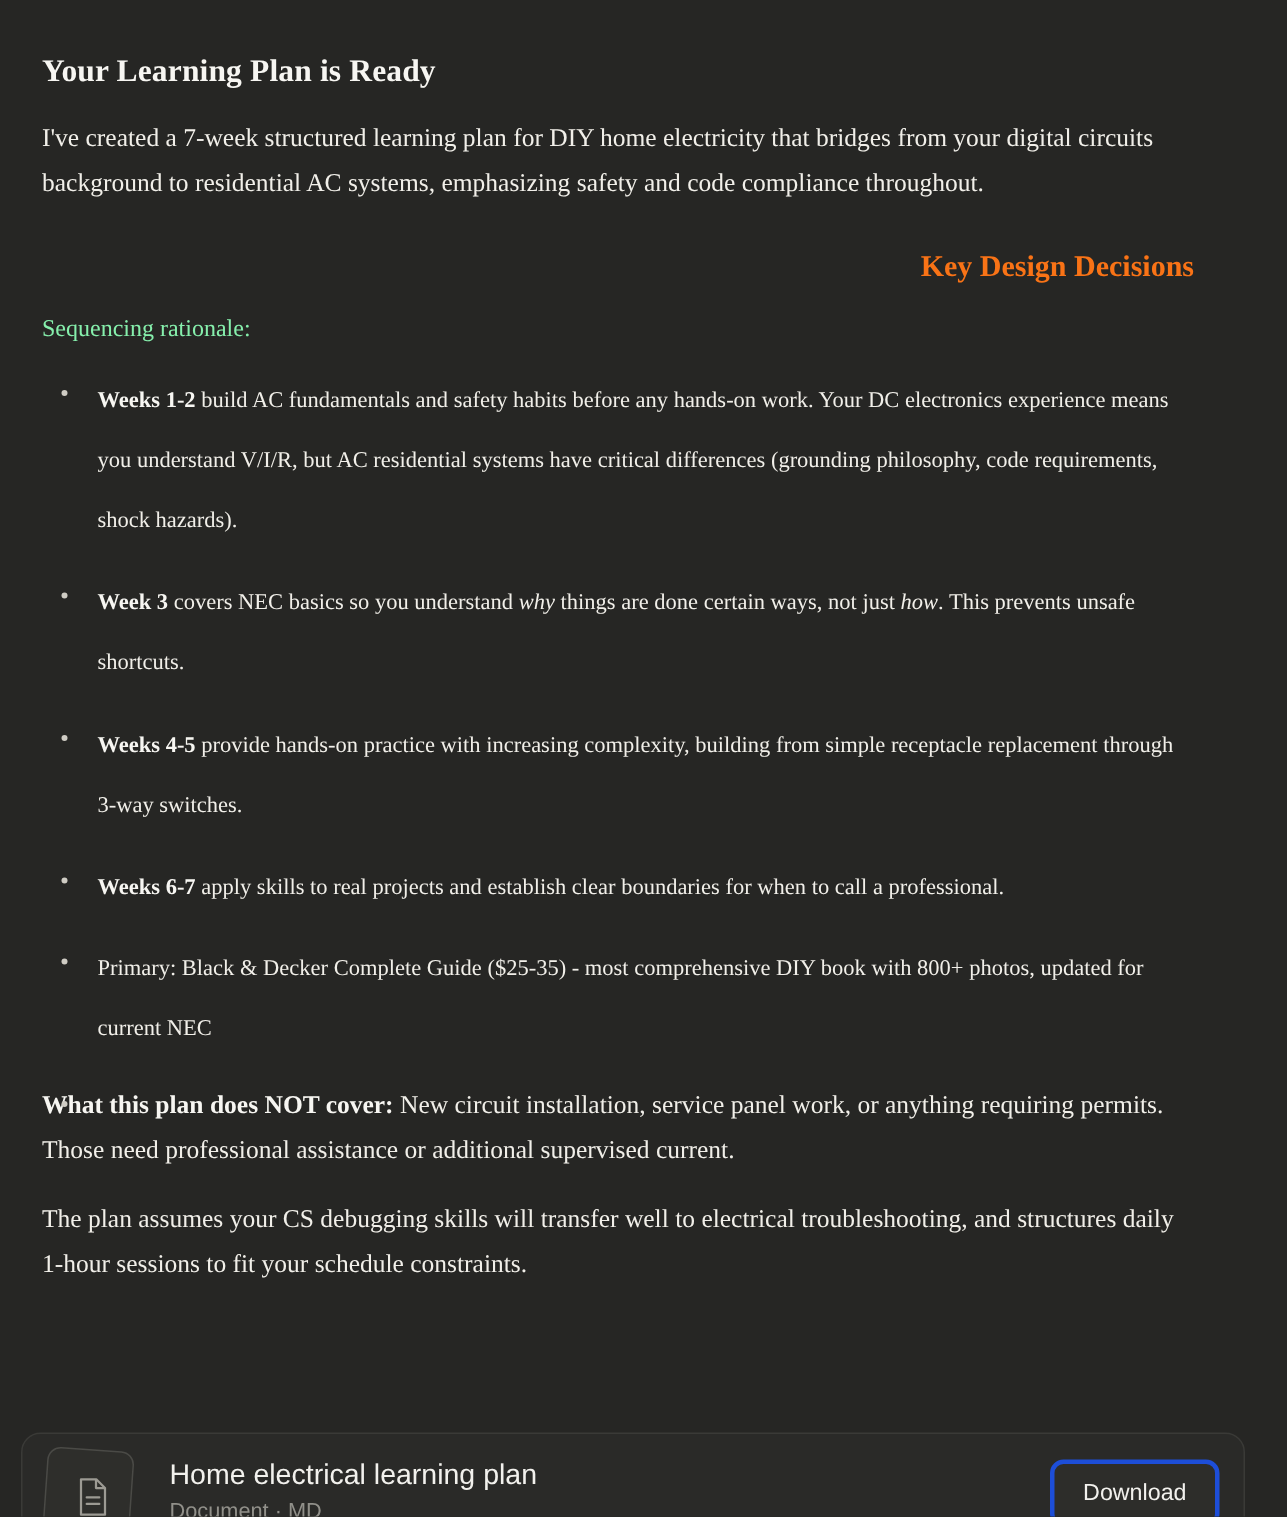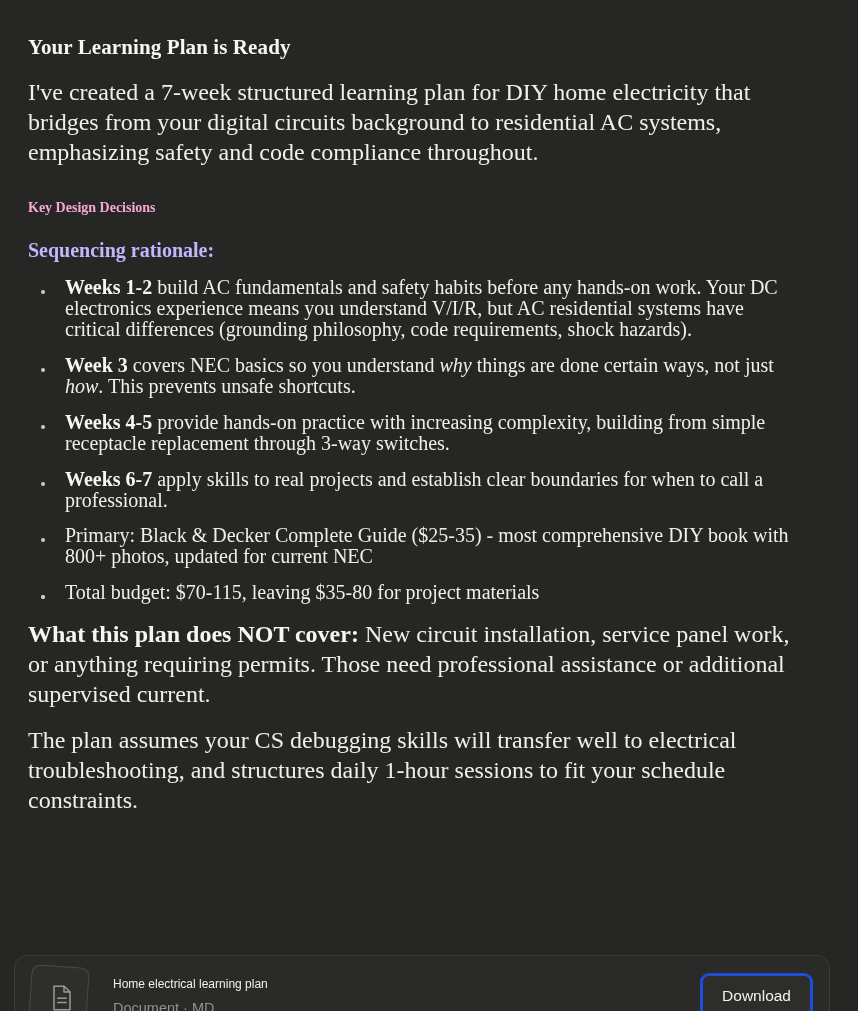--- a/index.html
+++ b/index.html
@@ -32,53 +32,54 @@
   h2.doc-title {
     font-size: 21px;
     font-weight: bold;
     line-height: 28px;
     margin: 14px 0 0 0;
     letter-spacing: 0.1px;
     color: #f7f6f2;
   }
 
   p.para {
-    font-size: 24px;
+    font-size: 17px;
     line-height: 30px;
     margin: 16px 0 0 0;
     color: #f1efe9;
   }
 
   h3.section-head {
-    font-size: 14px;
+    font-size: 20px;
     font-weight: bold;
     line-height: 26px;
     margin: 28px 0 0 0;
-    color: #f9a8d4;
+    color: #f97316;
+    text-align: right;
   }
 
   p.sub-head {
-    font-size: 20px;
-    font-weight: bold;
+    font-size: 16px;
+    font-weight: normal;
     line-height: 26px;
     margin: 16px 0 0 0;
-    color: #c4b5fd;
+    color: #86efac;
   }
 
   ul.bullets {
     list-style: none;
     margin: 14px 0 0 0;
     padding: 0;
   }
 
   ul.bullets > li {
     position: relative;
     padding-left: 37px;
-    font-size: 20px;
-    line-height: 21px;
+    font-size: 15px;
+    line-height: 40px;
     margin-bottom: 15px;
     color: #f1efe9;
   }
 
   ul.bullets > li:last-child {
     margin-bottom: 0;
   }
 
   ul.bullets > li .bullet-dot {
     position: absolute;
@@ -145,21 +146,21 @@
     flex: 1 1 auto;
     min-width: 0;
     display: flex;
     flex-direction: column;
     justify-content: center;
     padding-left: 8px;
   }
 
   .att-title {
     font-family: "Liberation Sans", "DejaVu Sans", sans-serif;
-    font-size: 12px;
+    font-size: 19px;
     line-height: 22px;
     color: #f2f1ed;
     white-space: nowrap;
     overflow: hidden;
     text-overflow: ellipsis;
   }
 
   .att-meta {
     font-family: "Liberation Sans", "DejaVu Sans", sans-serif;
     font-size: 14.5px;
@@ -213,23 +214,20 @@
     </ul>
 
 
     <ul class="bullets">
       <li>
         <span class="bullet-dot"></span><span>Primary: Black &amp; Decker Complete Guide ($25-35) - most comprehensive DIY book with 800+ photos, updated for current NEC</span>
       </li>
       <li>
         <span class="bullet-dot"></span>
       </li>
-      <li>
-        <span class="bullet-dot"></span><span>Total budget: $70-115, leaving $35-80 for project materials</span>
-      </li>
     </ul>
 
     <p class="para"><span class="b">What this plan does NOT cover:</span><span> New circuit installation, service panel work, or anything requiring permits. Those need professional assistance or additional supervised current.</span></p>
 
     <p class="para">The plan assumes your CS debugging skills will transfer well to electrical troubleshooting, and structures daily 1-hour sessions to fit your schedule constraints.</p>
 
   </div>
 
   <div class="attachment-card">
 

